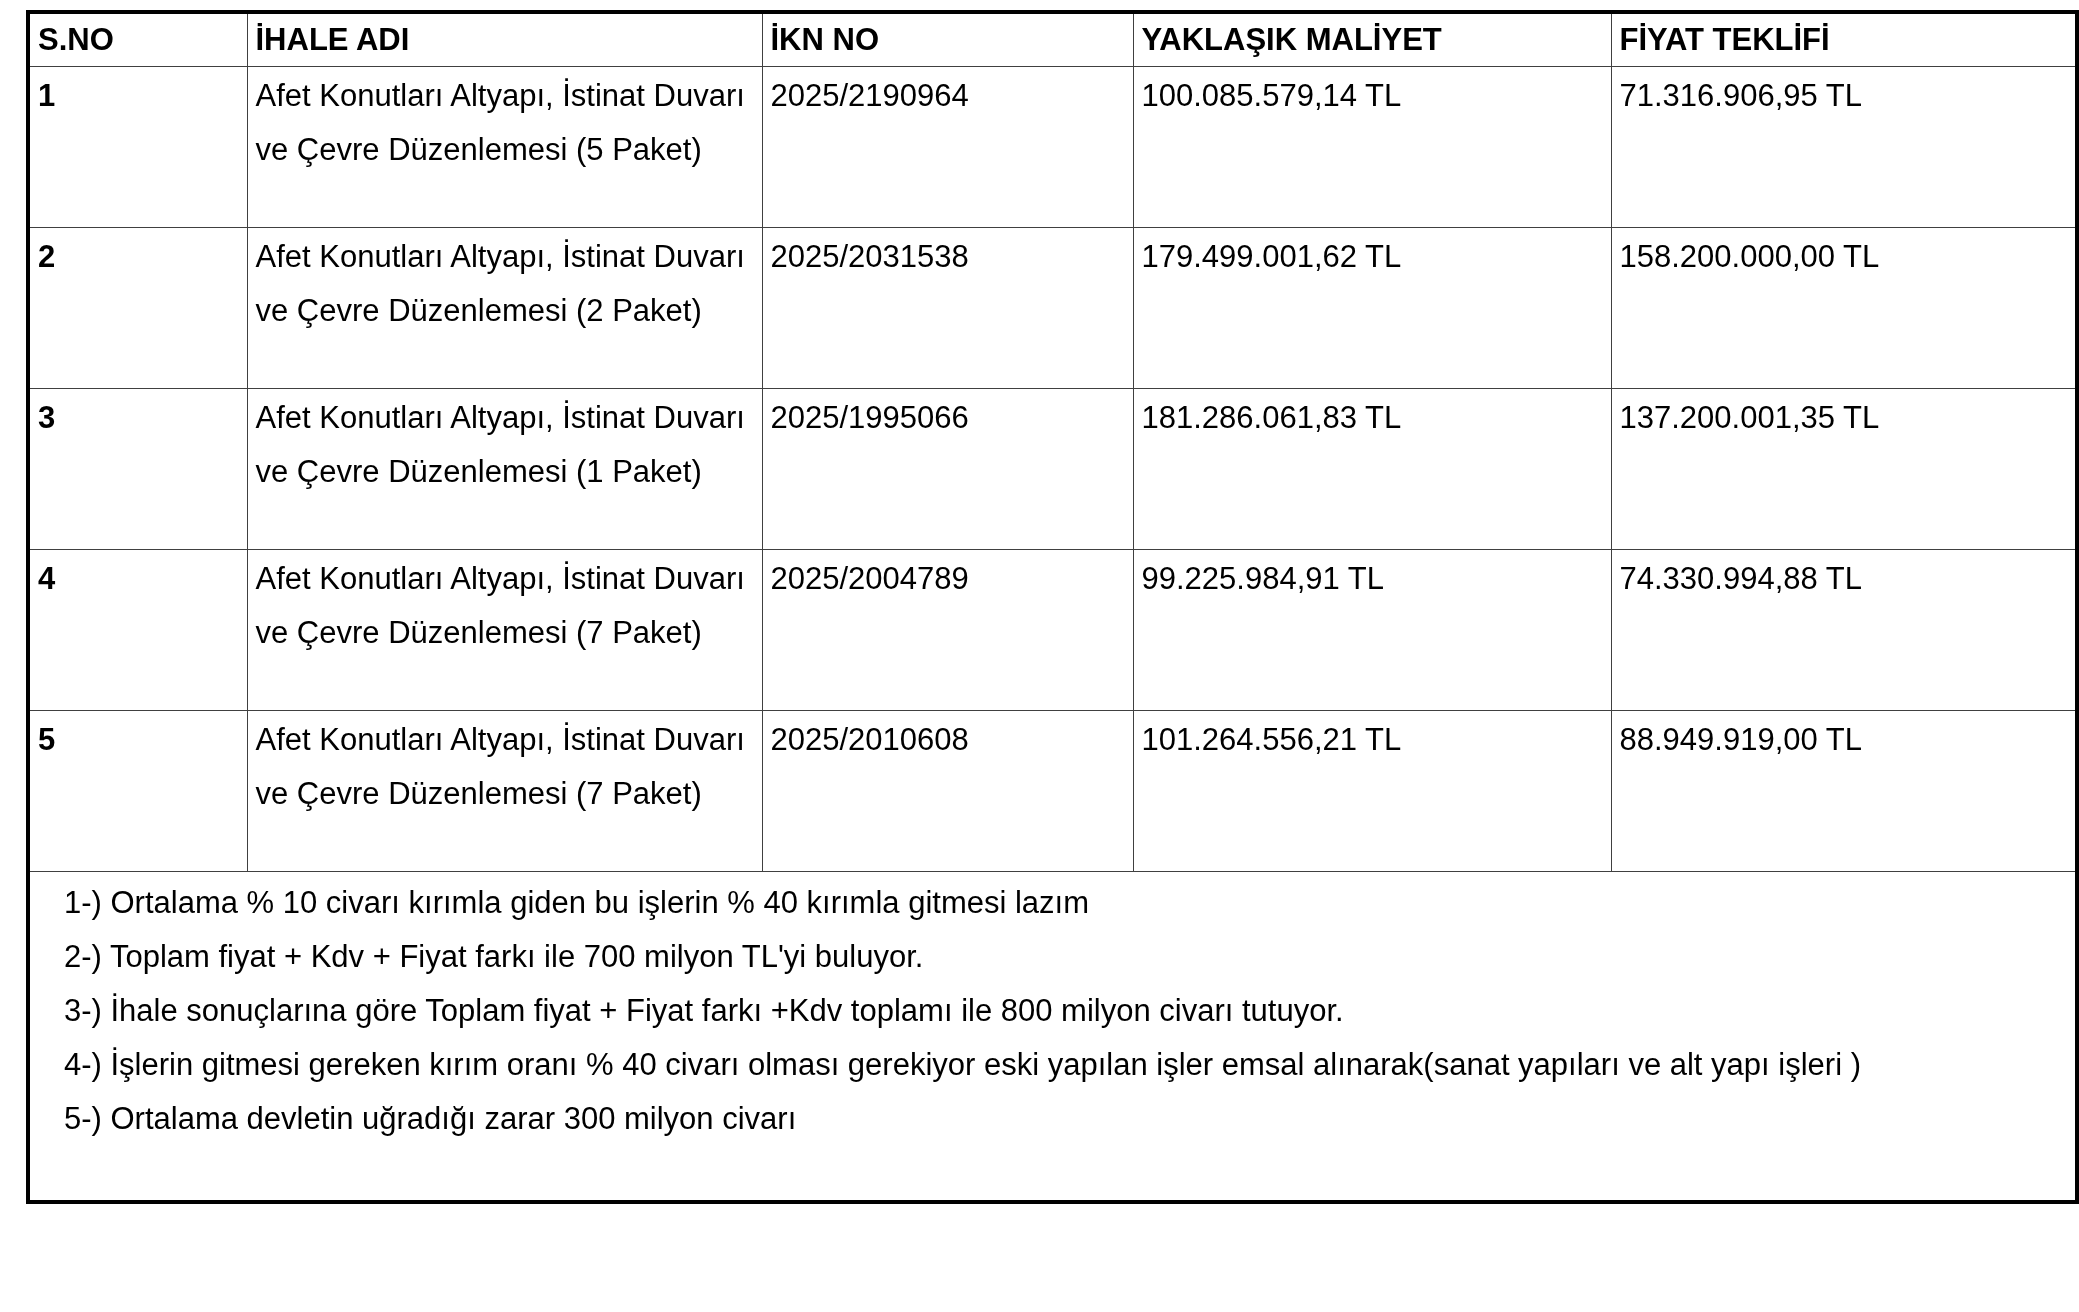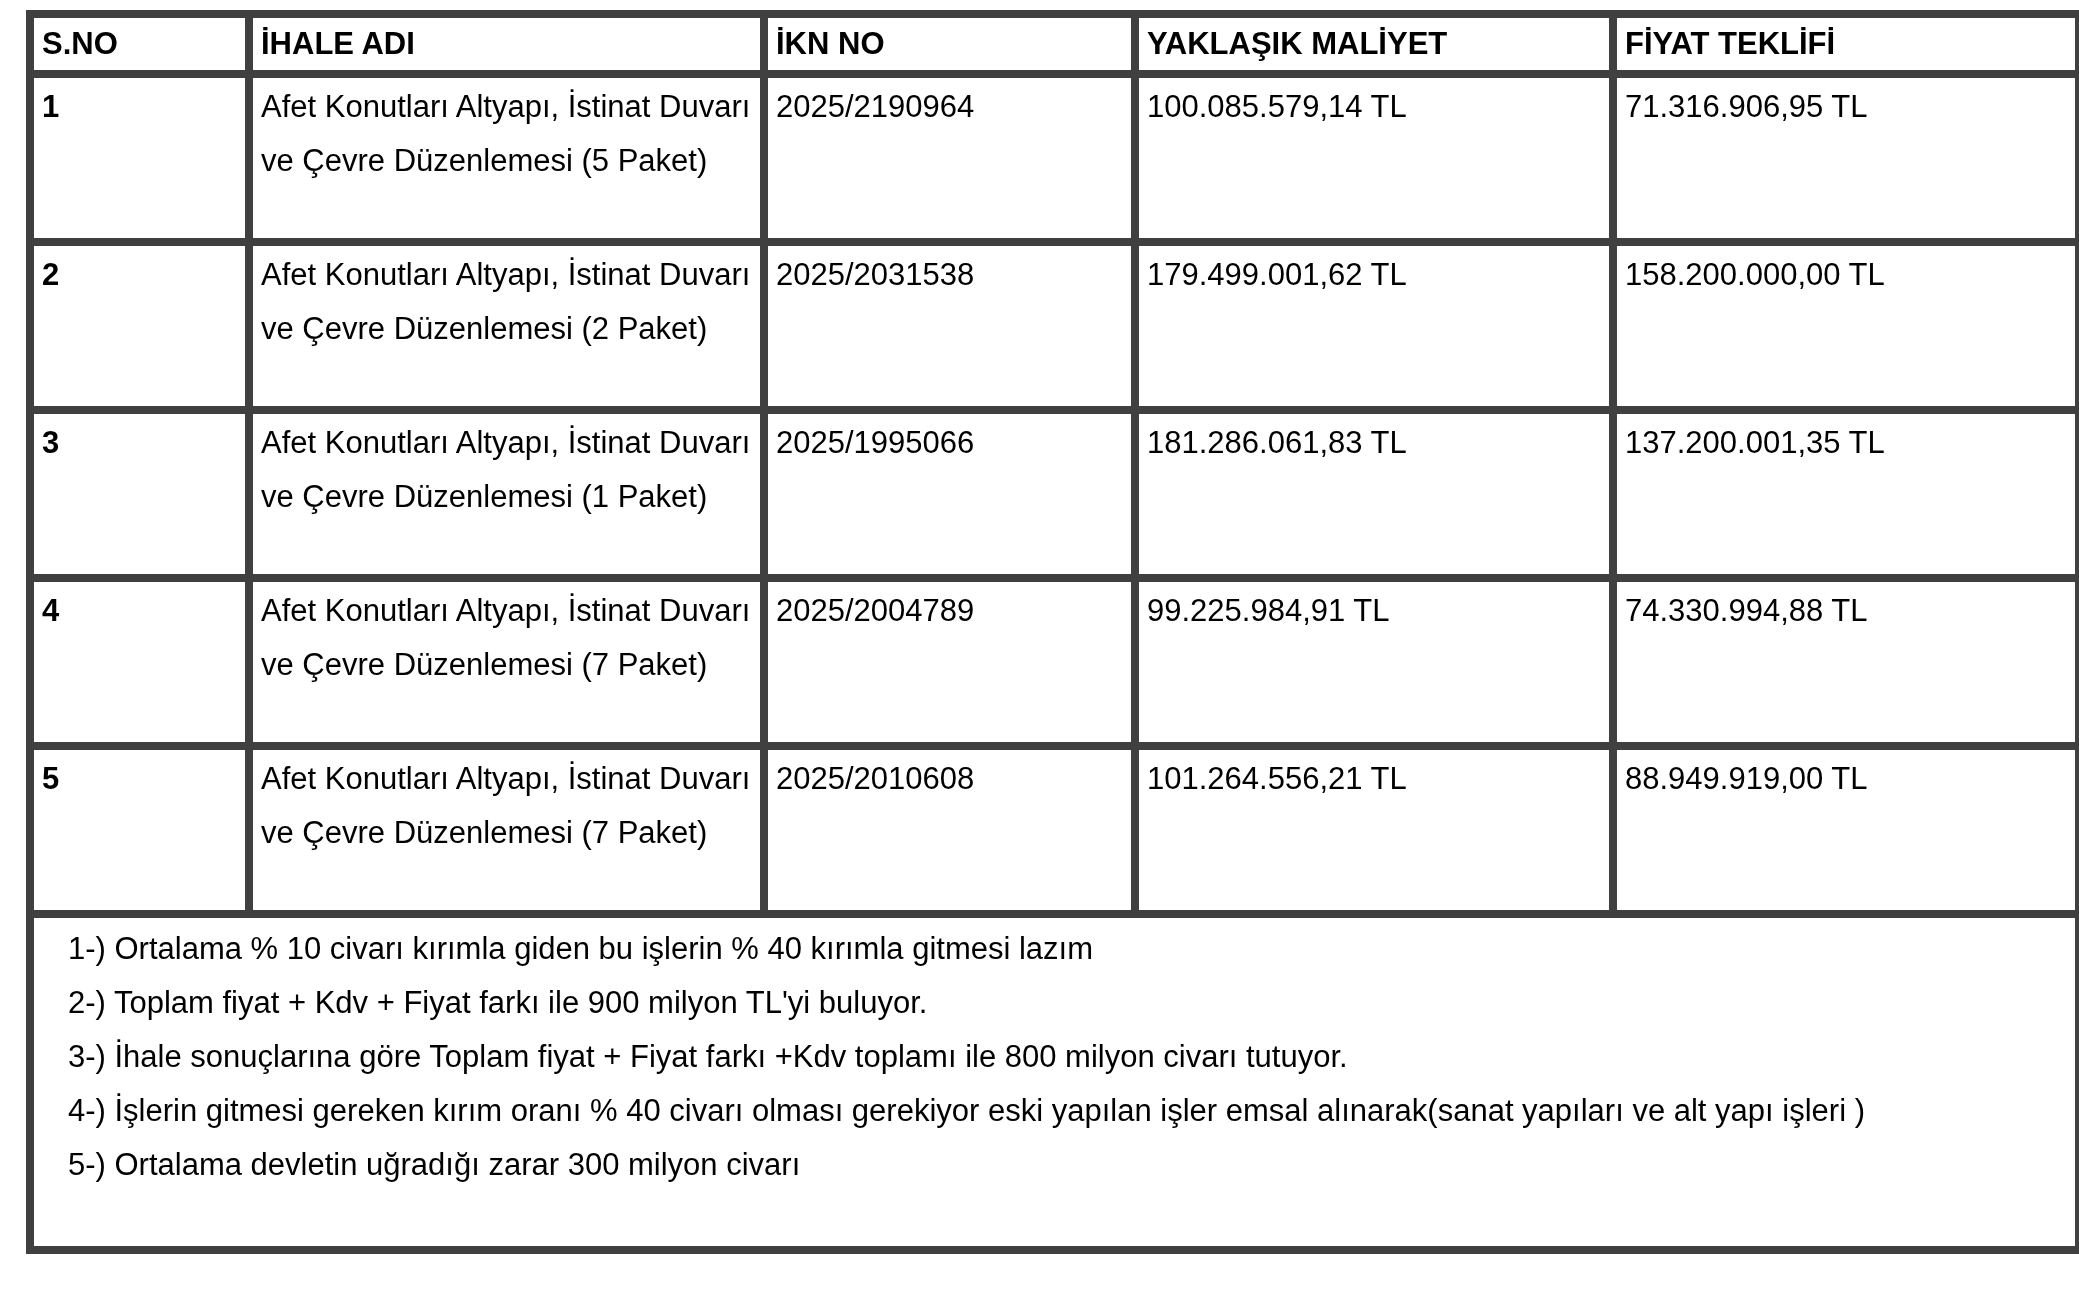--- a/index.html
+++ b/index.html
@@ -21,21 +21,21 @@
     border: 4px solid #000000;
     font-size: 31px;
   }
   .tender-table col.c-sno  { width: 219px; }
   .tender-table col.c-name { width: 515px; }
   .tender-table col.c-ikn  { width: 371px; }
   .tender-table col.c-cost { width: 478px; }
   .tender-table col.c-bid  { width: 466px; }
 
   .tender-table th, .tender-table td {
-    border: 8px solid #404040;
+    border: 1px solid #404040;
     padding: 2px 6px 2px 8px;
     text-align: left;
     overflow: hidden;
   }
   .tender-table thead th {
     height: 48px;
     font-weight: bold;
     vertical-align: middle;
     line-height: 1.1;
   }
@@ -112,21 +112,21 @@
       <tr>
         <td class="data-cell sno-cell">5</td>
         <td class="data-cell">Afet Konutları Altyapı, İstinat Duvarı ve Çevre Düzenlemesi (7 Paket)</td>
         <td class="data-cell">2025/2010608</td>
         <td class="data-cell">101.264.556,21 TL</td>
         <td class="data-cell">88.949.919,00 TL</td>
       </tr>
       <tr>
         <td class="notes-cell" colspan="5">
           <div class="note-line">1-) Ortalama % 10 civarı kırımla giden bu işlerin % 40 kırımla gitmesi lazım</div>
-          <div class="note-line">2-) Toplam fiyat + Kdv + Fiyat farkı ile 900 milyon TL'yi buluyor.</div>
+          <div class="note-line">2-) Toplam fiyat + Kdv + Fiyat farkı ile 700 milyon TL'yi buluyor.</div>
           <div class="note-line">3-) İhale sonuçlarına göre Toplam fiyat + Fiyat farkı +Kdv toplamı ile 800 milyon civarı tutuyor.</div>
           <div class="note-line">4-) İşlerin gitmesi gereken kırım oranı % 40 civarı olması gerekiyor eski yapılan işler emsal alınarak(sanat yapıları ve alt yapı işleri )</div>
           <div class="note-line">5-) Ortalama devletin uğradığı zarar 300 milyon civarı</div>
         </td>
       </tr>
     </tbody>
   </table>
 </div>
 
 </body></html>

